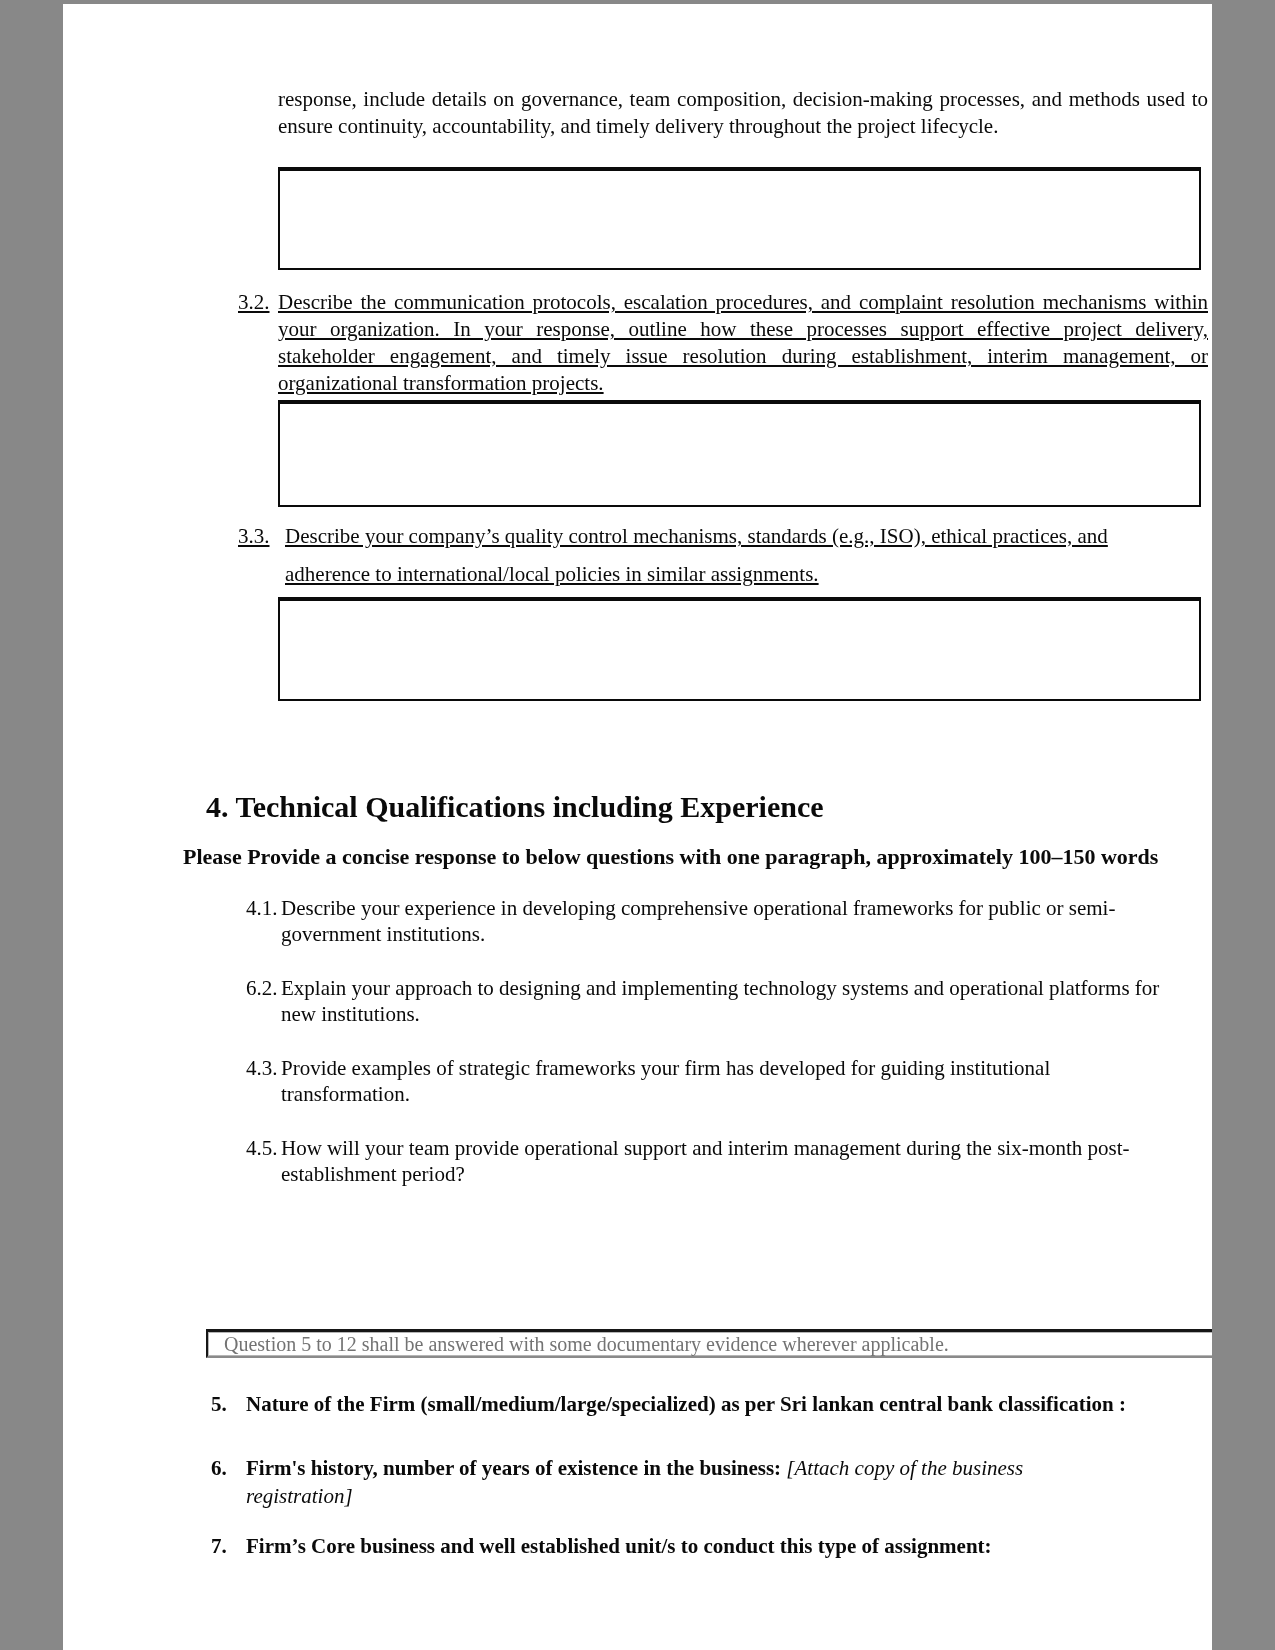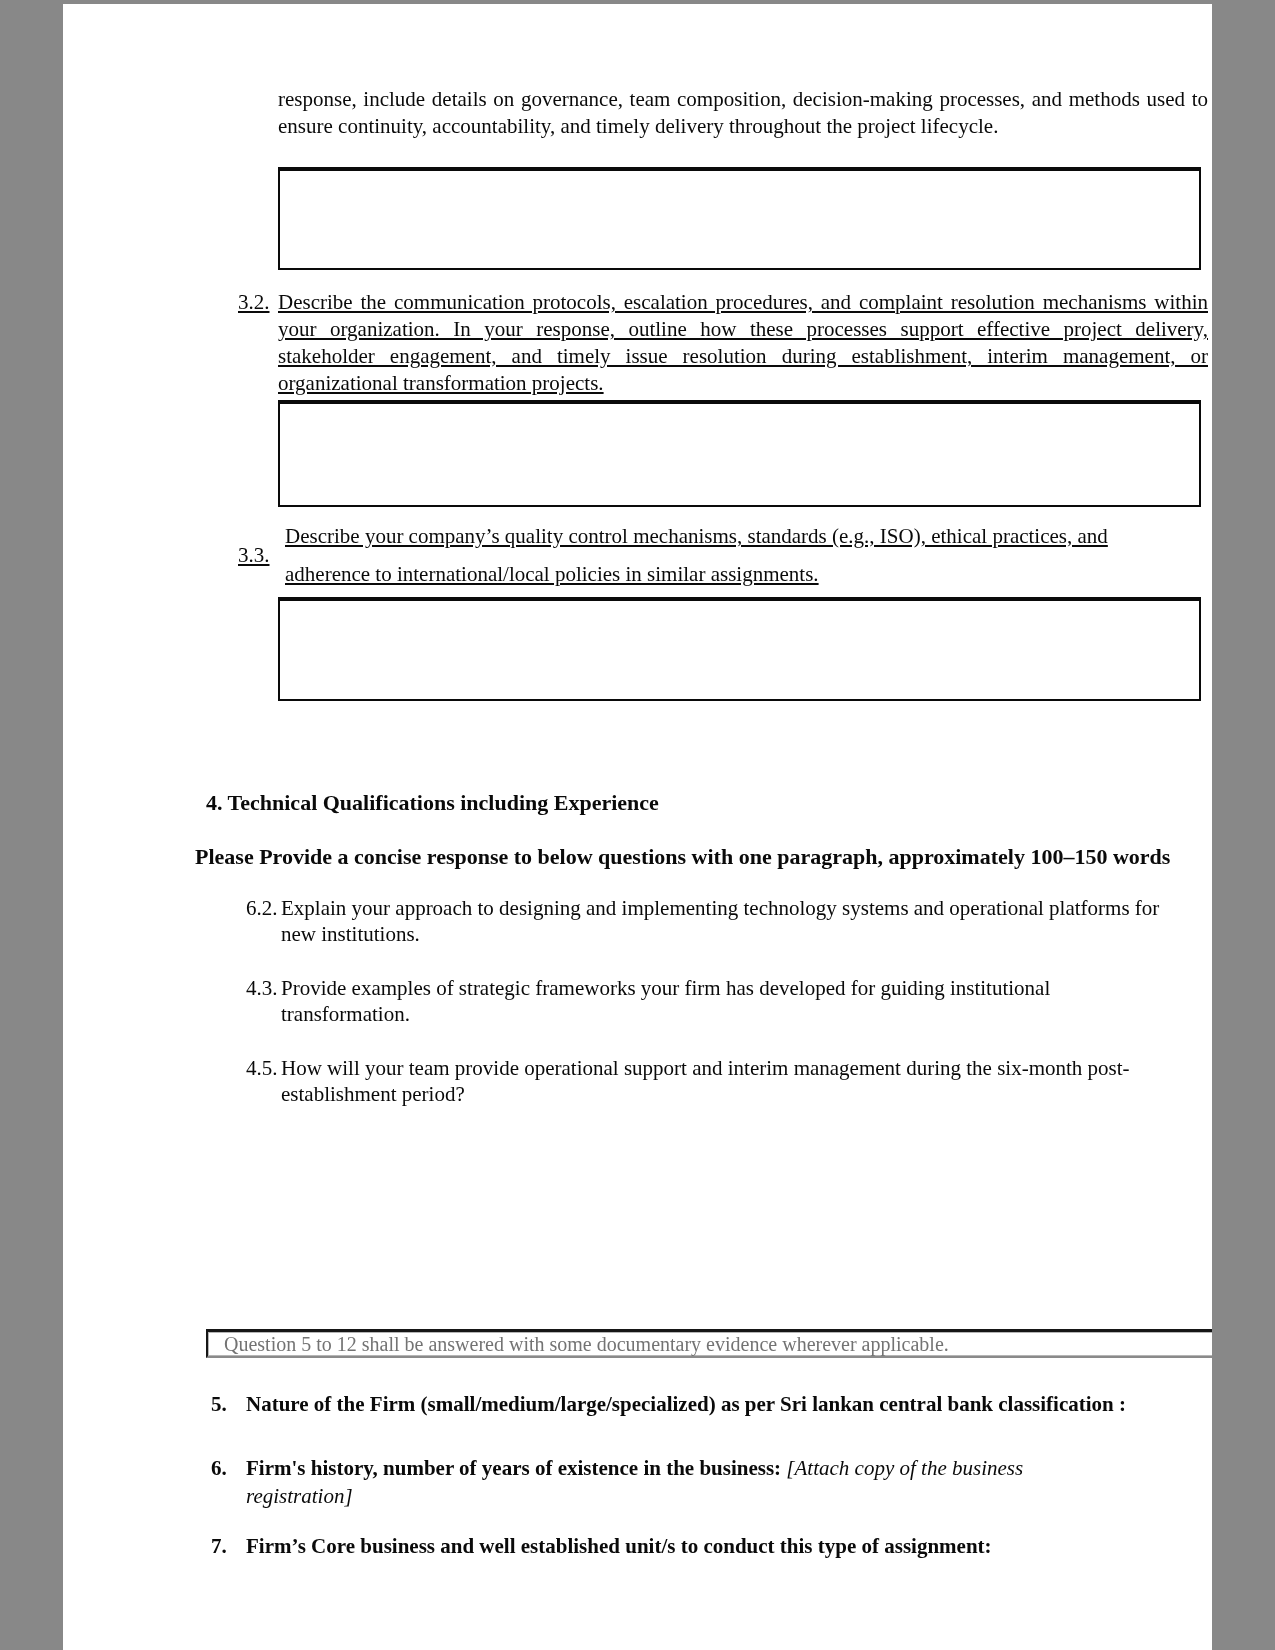--- a/index.html
+++ b/index.html
@@ -31,27 +31,27 @@
   }
   #box1 { top:163px; height:103px; }
   #box2 { top:396px; height:107px; }
   #box3 { top:593px; height:104px; }
 
   
   .qrow { position:absolute; display:flex; font-size:21px;text-decoration:underline; }
   .qrow .qnum { flex:0 0 40px; }
   #q32 { left:175px; top:285px; line-height:27px; }
   #q32 .qtext { width:930px; text-align:justify; }
-  #q33 { left:175px; top:513px; line-height:38px;align-items:center; }
+  #q33 { left:175px; top:513px; line-height:38px; }
   #q33 .qnum { flex:0 0 47px; }
   #q33 .qtext { width:850px; }
 
   
-  #h4   { left:143px; top:786px; font-size:22px; font-weight:bold; }
-  #instr{ left:132px; top:840px; font-size:22px; font-weight:bold; }
+  #h4   { left:143px; top:786px; font-size:30px; font-weight:bold; }
+  #instr{ left:120px; top:840px; font-size:22px; font-weight:bold; }
   #list4{ left:183px; top:891px; }
   .item4 { display:flex; font-size:21px; line-height:26px; margin-bottom:28px; }
   .item4 .qnum { flex:0 0 35px; }
   .item4 .qtext4 { width:900px; }
 
   
   #notice {
     position:absolute; left:143px; top:1325px;
     width:1049px; height:29px;
     box-sizing:border-box;
@@ -99,20 +99,24 @@
   </div>
 
   <div class="answer-box" id="box3"></div>
 
   <div class="abs" id="h4">4. Technical Qualifications including Experience</div>
 
   <div class="abs" id="instr">Please Provide a concise response to below questions with one paragraph, approximately 100–150 words</div>
 
   <div class="abs" id="list4">
     <div class="item4">
+      <span class="qnum">4.1.</span>
+      <div class="qtext4">Describe your experience in developing comprehensive operational frameworks for public or semi-government institutions.</div>
+    </div>
+    <div class="item4">
       <span class="qnum">6.2.</span>
       <div class="qtext4">Explain your approach to designing and implementing technology systems and operational platforms for new institutions.</div>
     </div>
     <div class="item4">
       <span class="qnum">4.3.</span>
       <div class="qtext4">Provide examples of strategic frameworks your firm has developed for guiding institutional transformation.</div>
     </div>
     <div class="item4">
       <span class="qnum">4.5.</span>
       <div class="qtext4">How will your team provide operational support and interim management during the six-month post-establishment period?</div>

